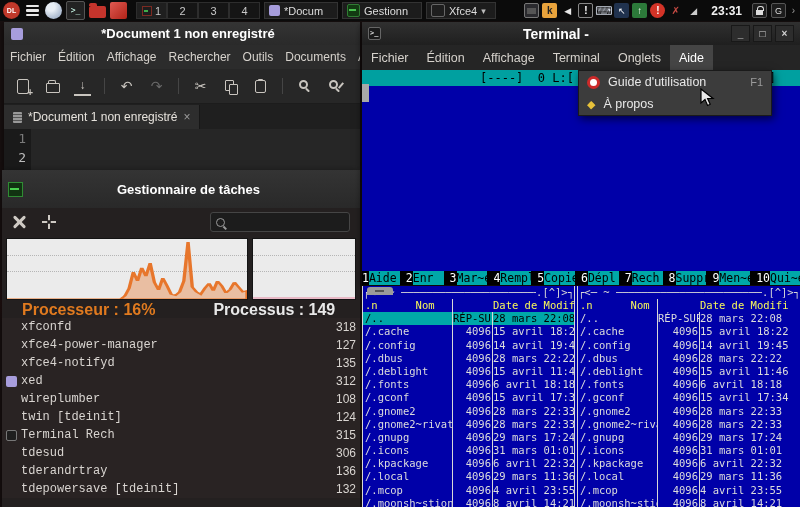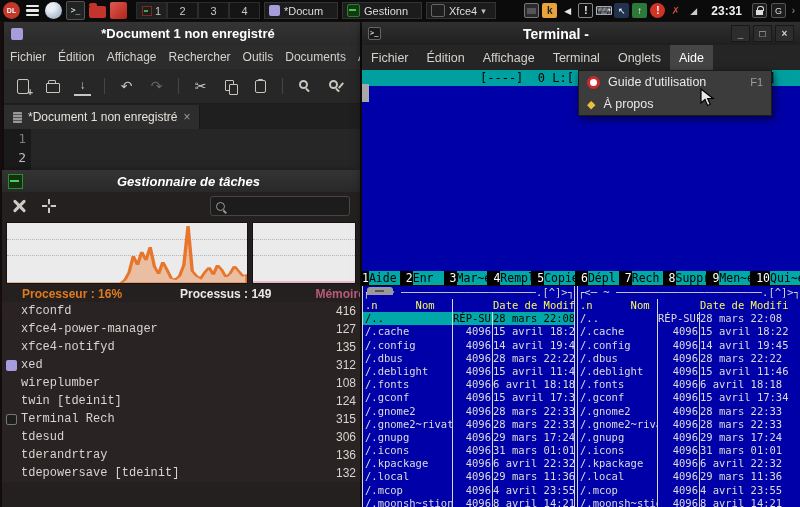--- a/index.html
+++ b/index.html
@@ -93,21 +93,21 @@
     color:#e6e2dc;font-size:12px;border-right:1px solid #171717;}
   .tab .t-ic{width:9px;height:11px;background:#777;border-radius:1px;flex:none;
     background:repeating-linear-gradient(#999 0 2px,#555 2px 3px);}
   .tab .t-close{color:#9a9a9a;font-size:12px;}
   .edit-area{display:flex;font-family:"DejaVu Sans Mono",monospace;font-size:13px;line-height:19px;height:42px;}
   .gutter{width:22px;background:#1a1a1a;color:#7a7a7a;text-align:right;padding-right:5px;flex:none;}
   .gutter div:nth-child(2){color:#bdbdbd;}
   .code{color:#d8d4ce;padding-left:6px;white-space:pre;}
   
   .taskman{left:2px;top:170px;width:358px;height:337px;background:#242020;z-index:20;overflow:hidden;}
-  .taskman .tbar{height:22px;background:linear-gradient(#343434,#292929);padding:0 6px;font-style:italic;}
+  .taskman .tbar{height:22px;background:linear-gradient(#343434,#292929);padding:8px 6px;}
   .taskman .tbar .title{flex:1;text-align:center;}
   .tm-ic{width:13px;height:13px;background:#113311;border:1px solid #2f8c33;position:relative;flex:none;}
   .tm-ic:after{content:"";position:absolute;left:1px;top:5px;width:9px;height:2px;background:#4ad14f;}
   .tm-toolbar{height:28px;display:flex;align-items:center;gap:16px;padding:0 10px;background:#242020;}
   .i-tools{width:14px;height:14px;position:relative;}
   .i-tools:before,.i-tools:after{content:"";position:absolute;left:6px;top:-1px;width:3px;height:16px;background:#cfcac4;border-radius:2px;}
   .i-tools:before{transform:rotate(45deg);}
   .i-tools:after{transform:rotate(-45deg);}
   .i-cross{width:14px;height:14px;position:relative;}
   .i-cross:before{content:"";position:absolute;left:0;top:6px;width:14px;height:2.5px;border-top:2.5px dashed #cfcac4;}
@@ -117,21 +117,21 @@
   .sb-mag{width:7px;height:7px;border:1.5px solid #9a9a9a;border-radius:50%;position:relative;flex:none;}
   .sb-mag:after{content:"";position:absolute;right:-3px;bottom:-3px;width:4px;height:1.5px;background:#9a9a9a;transform:rotate(45deg);}
   .searchbox input{background:transparent;border:none;outline:none;color:#ddd;font-size:11px;width:100px;}
   .graphs{display:flex;gap:4px;padding:2px 4px;height:62px;}
   .graph{background:#ebebeb;border:1px solid #141414;position:relative;overflow:hidden;}
   .graph.cpu{width:240px;flex:none;}
   .graph.mem{flex:1;}
   .gline{position:absolute;left:0;right:0;border-top:1px dotted #b5b5b5;}
   .graph svg{position:absolute;left:0;top:0;width:100%;height:100%;}
   .mem-base{position:absolute;left:0;right:0;bottom:0;height:2px;background:#e8b9c6;}
-  .stats{height:16px;display:flex;align-items:center;font-size:12px;font-weight:bold;
+  .stats{height:16px;display:flex;align-items:center;font-size:16px;font-weight:bold;
     padding:0 8px;gap:0;white-space:nowrap;overflow:hidden;}
   .st-cpu{color:#e07a1f;margin-left:12px;}
   .st-proc{color:#e8e8e8;margin-left:58px;}
   .st-mem{color:#b85a7a;margin-left:44px;}
   .ttable-head{height:19px;background:#2c2828;border-top:1px solid #3a3636;border-bottom:1px solid #151212;
     display:flex;align-items:center;color:#e8e8e8;font-size:12px;font-weight:bold;padding:0 4px 0 14px;}
   .th-task{flex:1;display:flex;align-items:center;}
   .sort-arrow{margin-left:auto;margin-right:12px;font-size:8px;color:#cfcfcf;}
   .th-pid{width:28px;text-align:left;overflow:hidden;flex:none;}
   .ttable{background:rgba(43,36,36,.82);}
@@ -346,21 +346,21 @@
     <div class="stats">
       <span class="st-cpu">Processeur : 16%</span>
       <span class="st-proc">Processus : 149</span>
       <span class="st-mem">Mémoire : 42% (74</span>
     </div>
     <div class="ttable">
 
         <div class="trow">
           <span class="row-icon"></span>
           <span class="t-name">xfconfd</span>
-          <span class="t-pid">416</span>
+          <span class="t-pid">318</span>
         </div>
 
         <div class="trow">
           <span class="row-icon"></span>
           <span class="t-name">xfce4-power-manager</span>
           <span class="t-pid">127</span>
         </div>
 
         <div class="trow">
           <span class="row-icon"></span>

